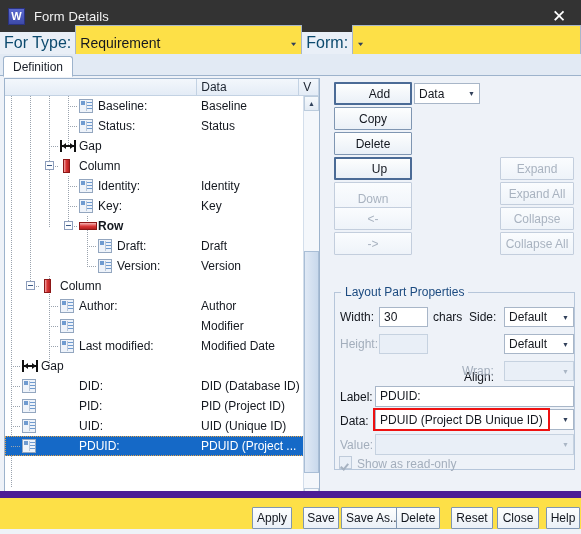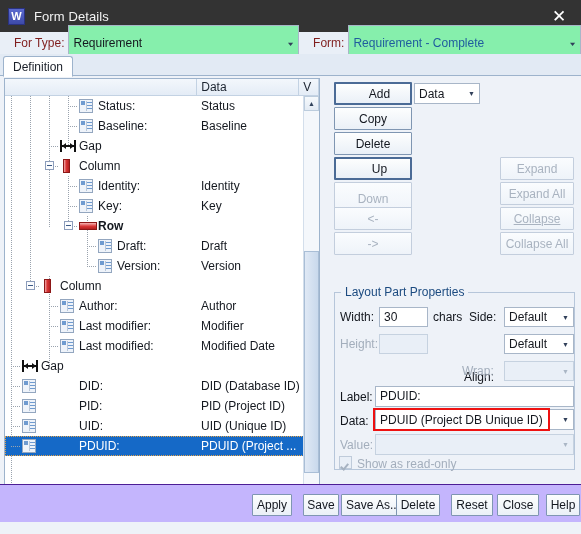--- a/index.html
+++ b/index.html
@@ -48,29 +48,29 @@
     background: #eef2f8;
   }
 
   
   #selector-row {
     position: absolute; left: 0; top: 0; width: 581px; height: 22px;
     background: #e9eff7;
     display: flex; align-items: center;
   }
   .sel-label {
-    font-size: 12px; color: #7f1d1d; padding: 0 4px 0 14px; white-space: nowrap;
+    font-size: 16px; color: #0c4a6e; padding: 0 4px 0 4px; white-space: nowrap;
   }
   .combo {
     position: relative;
-    background: #86efac;
+    background: #fde047;
     border: 1px solid #a8b6c8;
     height: 36px; box-sizing: border-box;
     display: flex; align-items: center;
-    font-size: 12px;
+    font-size: 14px;
   }
   .combo .combo-val {
     padding-left: 4px; white-space: nowrap; overflow: hidden;
     flex: 1;
   }
   .combo .arrow {
     width: 15px; height: 100%;
     display: flex; align-items: center; justify-content: center;
     color: #31405a; font-size: 7px;
   }
@@ -333,23 +333,23 @@
   }
   #chk-readonly-box::before {
     content: ""; position: absolute; left: 2px; top: 5px;
     width: 3px; height: 6px;
     border-right: 2px solid #a6b2c1; border-bottom: 2px solid #a6b2c1;
     transform: rotate(40deg);
   }
 
   
   #bottombar {
-    position: absolute; left: 0; bottom: 12px; width: 581px; height: 38px;
-    background: #c4b5fd;
-    border-top: 1px solid #4c1d95;
+    position: absolute; left: 0; bottom: 5px; width: 581px; height: 38px;
+    background: #fde047;
+    border-top: 7px solid #4c1d95;
     box-sizing: border-box;
   }
   .bbtn {
     position: absolute; top: 9px; height: 22px;
     background: linear-gradient(#fdfefe,#eaf0f7);
     border: 1px solid #7f96b2;
     box-sizing: border-box;
     font-size: 12px; color: #13171f;
     display: flex; align-items: center; justify-content: center;
     border-radius: 1px;
@@ -367,21 +367,20 @@
 <div id="client">
 
   <div id="selector-row">
     <span class="sel-label">For Type:</span>
     <div class="combo" id="fortype-combo">
       <span class="combo-val">Requirement</span>
       <span class="arrow"></span>
     </div>
     <span class="sel-label">Form:</span>
     <div class="combo" id="form-combo">
-      <span class="combo-val">Requirement - Complete</span>
       <span class="arrow"></span>
     </div>
   </div>
 
   <div id="tabstrip">
     <div id="tab-definition">Definition</div>
   </div>
 
   <div id="tree-panel">
 
@@ -395,28 +394,28 @@
         <div class="vline" style="left: 44px; top: 180px; height: 91px; bottom: auto;"></div>
         <div class="vline" style="left: 82px; top: 120px; height: 51px; bottom: auto;"></div>
         <div class="vline" style="left: 63px; top: 80px; height: 51px; bottom: auto;"></div>
         <div class="vline" style="left: 63px; top: 0px; height: 51px; bottom: auto;"></div>
         <div class="vline" style="left: 44px; top: 0px; height: 131px; bottom: auto;"></div>
         <div class="vline" style="left: 25px; top: 0px; height: 191px; bottom: auto;"></div>
         <div class="vline" style="left: 6px; top: 0px; height: 391px; bottom: auto;"></div>
         <div class="trow">
           <div class="hline" style="left: 63px; width: 10px;"></div>
           <div class="ic-field" style="left: 74px;"></div>
+          <span class="tlabel" style="left: 93px;">Baseline:</span>
+          <span class="tdata">Baseline</span>
+        </div>
+        <div class="trow">
+          <div class="hline" style="left: 63px; width: 10px;"></div>
+          <div class="ic-field" style="left: 74px;"></div>
           <span class="tlabel" style="left: 93px;">Status:</span>
           <span class="tdata">Status</span>
-        </div>
-        <div class="trow">
-          <div class="hline" style="left: 63px; width: 10px;"></div>
-          <div class="ic-field" style="left: 74px;"></div>
-          <span class="tlabel" style="left: 93px;">Baseline:</span>
-          <span class="tdata">Baseline</span>
         </div>
         <div class="trow">
           <div class="hline" style="left: 44px; width: 10px;"></div>
           <div class="ic-gap" style="left: 55px;">
             <span class="bar"></span>
           </div>
           <span class="tlabel" style="left: 74px;">Gap</span>
         </div>
         <div class="trow">
           <div class="hline" style="left: 44px; width: 10px;"></div>
@@ -462,21 +461,20 @@
         </div>
         <div class="trow">
           <div class="hline" style="left: 44px; width: 10px;"></div>
           <div class="ic-field" style="left: 55px;"></div>
           <span class="tlabel" style="left: 74px;">Author:</span>
           <span class="tdata">Author</span>
         </div>
         <div class="trow">
           <div class="hline" style="left: 44px; width: 10px;"></div>
           <div class="ic-field" style="left: 55px;"></div>
-          <span class="tlabel" style="left: 74px;">Last modifier:</span>
           <span class="tdata">Modifier</span>
         </div>
         <div class="trow">
           <div class="hline" style="left: 44px; width: 10px;"></div>
           <div class="ic-field" style="left: 55px;"></div>
           <span class="tlabel" style="left: 74px;">Last modified:</span>
           <span class="tdata">Modified Date</span>
         </div>
         <div class="trow">
           <div class="hline" style="left: 6px; width: 10px;"></div>
@@ -533,21 +531,21 @@
 
   <div class="btn" style="left:334px;top:75px;width:78px;height:23px;">Copy</div>
   <div class="btn" style="left:334px;top:100px;width:78px;height:23px;">Delete</div>
   <div class="btn default" style="left:334px;top:125px;width:78px;height:23px;">Up</div>
   <div class="btn disabled" style="left:334px;top:150px;width:78px;height:34px;">Down</div>
   <div class="btn disabled" style="left:334px;top:175px;width:78px;height:23px;">&lt;-</div>
   <div class="btn disabled" style="left:334px;top:200px;width:78px;height:23px;">-&gt;</div>
 
   <div class="btn disabled" style="left:500px;top:125px;width:74px;height:23px;">Expand</div>
   <div class="btn disabled" style="left:500px;top:150px;width:74px;height:23px;">Expand All</div>
-  <div class="btn disabled" style="left:500px;top:175px;width:74px;height:23px;text-decoration:underline;">Collapse</div>
+  <div class="btn disabled" style="left:500px;top:175px;width:74px;height:23px;">Collapse</div>
   <div class="btn disabled" style="left:500px;top:200px;width:74px;height:23px;">Collapse All</div>
 
   <div id="layout-group"></div>
   <div id="layout-group-title">Layout Part Properties</div>
 
   <div class="fld-label" style="left:340px;top:278px;">Width:</div>
   <div class="txtbox" style="left:379px;top:275px;width:49px;height:20px;">30</div>
   <div class="fld-label" style="left:433px;top:278px;">chars</div>
 
   <div class="fld-label disabled" style="left:340px;top:305px;">Height:</div>

